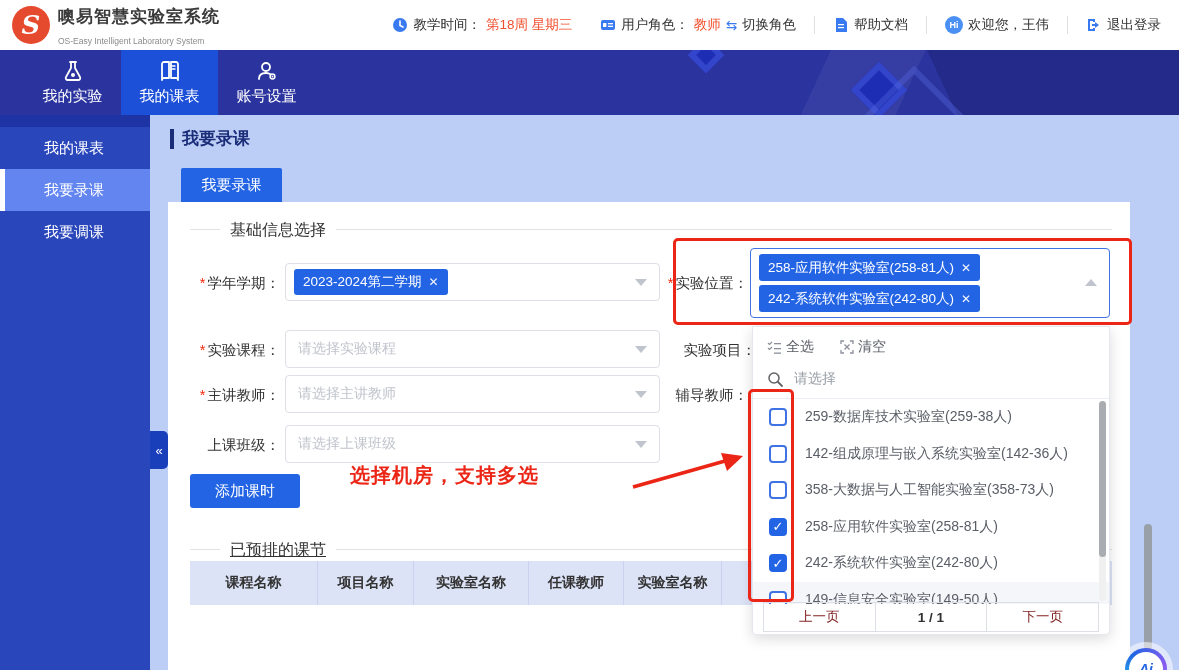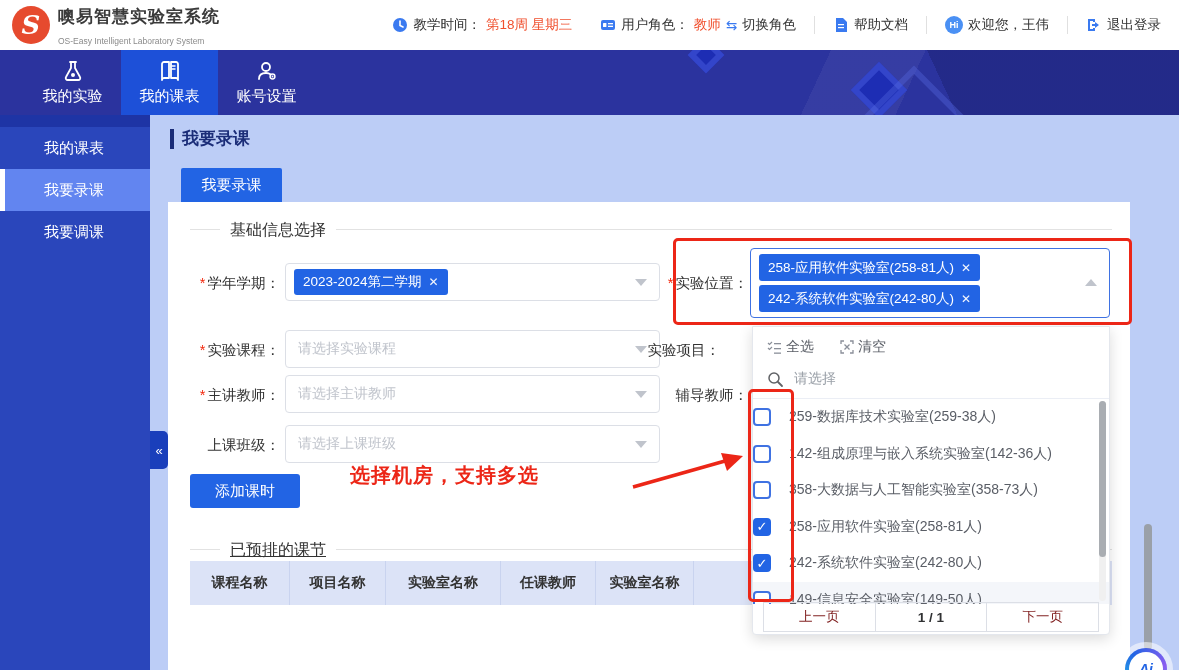--- a/index.html
+++ b/index.html
@@ -112,21 +112,21 @@
   .dropdown { position:absolute; left:752px; top:326px; width:358px; height:309px;
     background:#fff; border:1px solid #e4e7ed; border-radius:0 0 4px 4px;
     box-shadow:0 4px 14px rgba(0,0,0,0.14); z-index:10; }
   .dd-tools { display:flex; align-items:center; gap:26px; padding:11px 14px 6px 14px;
     font-size:14px; color:#5a5e66; }
   .dd-tool { display:flex; align-items:center; gap:4px; cursor:pointer; }
   .dd-search { display:flex; align-items:center; gap:10px; padding:8px 14px 10px 14px;
     border-bottom:1px solid #ebeef5; cursor:text; }
   .dd-search-ph { color:#9aa0a8; font-size:14px; }
   .dd-options { position:relative; height:205px; overflow:hidden; }
-  .dd-row { display:flex; align-items:center; gap:18px; height:36.5px; padding-left:0;
+  .dd-row { display:flex; align-items:center; gap:18px; height:36.5px; padding-left:16px;
     cursor:pointer; }
   .dd-row[data-checked="true"] .cb { background:#2264e4; border-color:#2264e4; }
   .dd-row[data-checked="true"] .cb::after { content:"✓"; color:#fff; font-size:13px;
     font-weight:bold; }
   .dd-row.hovered { background:#f4f6fa; }
   .cb { width:18px; height:18px; border:2px solid #3f72e2; border-radius:4px;
     background:#fff; display:flex; align-items:center; justify-content:center; flex:none; }
   .dd-row-label { font-size:14px; color:#5a5e66; white-space:nowrap; }
   .dd-scrolltrack { position:absolute; right:3px; top:2px; width:7px; height:200px;
     background:#f0f0f0; border-radius:4px; }
@@ -293,21 +293,21 @@
   <span class="caret-up"></span>
 </div>
 
 <div class="form-label" style="left:178px; top:341px; width:102px; z-index:3;">
   <span class="req">*</span><span>实验课程：</span>
 </div>
 <div class="select-box" style="left:285px; top:330px; width:375px; height:38px; z-index:3;">
   <span class="placeholder">请选择实验课程</span>
   <span class="caret-down"></span>
 </div>
-<div class="form-label" style="left:636px; top:341px; width:84px; z-index:3;">
+<div class="form-label" style="left:672px; top:341px; width:84px; z-index:3;">
   <span>实验项目：</span>
 </div>
 
 <div class="form-label" style="left:178px; top:386px; width:102px; z-index:3;">
   <span class="req">*</span><span>主讲教师：</span>
 </div>
 <div class="select-box" style="left:285px; top:375px; width:375px; height:38px; z-index:3;">
   <span class="placeholder">请选择主讲教师</span>
   <span class="caret-down"></span>
 </div>
@@ -323,21 +323,21 @@
   <span class="caret-down"></span>
 </div>
 
 <button class="btn-primary" style="left:190px; top:474px; width:110px; height:34px; z-index:3;">添加课时</button>
 
 <div class="legend-line" style="left:190px; top:549px; width:922px; z-index:2;"></div>
 <div class="legend-text" style="left:220px; top:540px; z-index:2;text-decoration:underline;">已预排的课节</div>
 
 <div class="sched-table">
   <div class="sched-head">
-    <div class="sched-th" style="width:100px;">课程名称</div>
+    <div class="sched-th" style="width:128px;">课程名称</div>
     <div class="sched-th" style="width:96px;">项目名称</div>
     <div class="sched-th" style="width:115px;">实验室名称</div>
     <div class="sched-th" style="width:95px;">任课教师</div>
     <div class="sched-th" style="width:98px;">实验室名称</div>
     <div class="sched-th" style="flex:1;"></div>
   </div>
   <div class="sched-body"></div>
 </div>
 
 <div class="dropdown">

